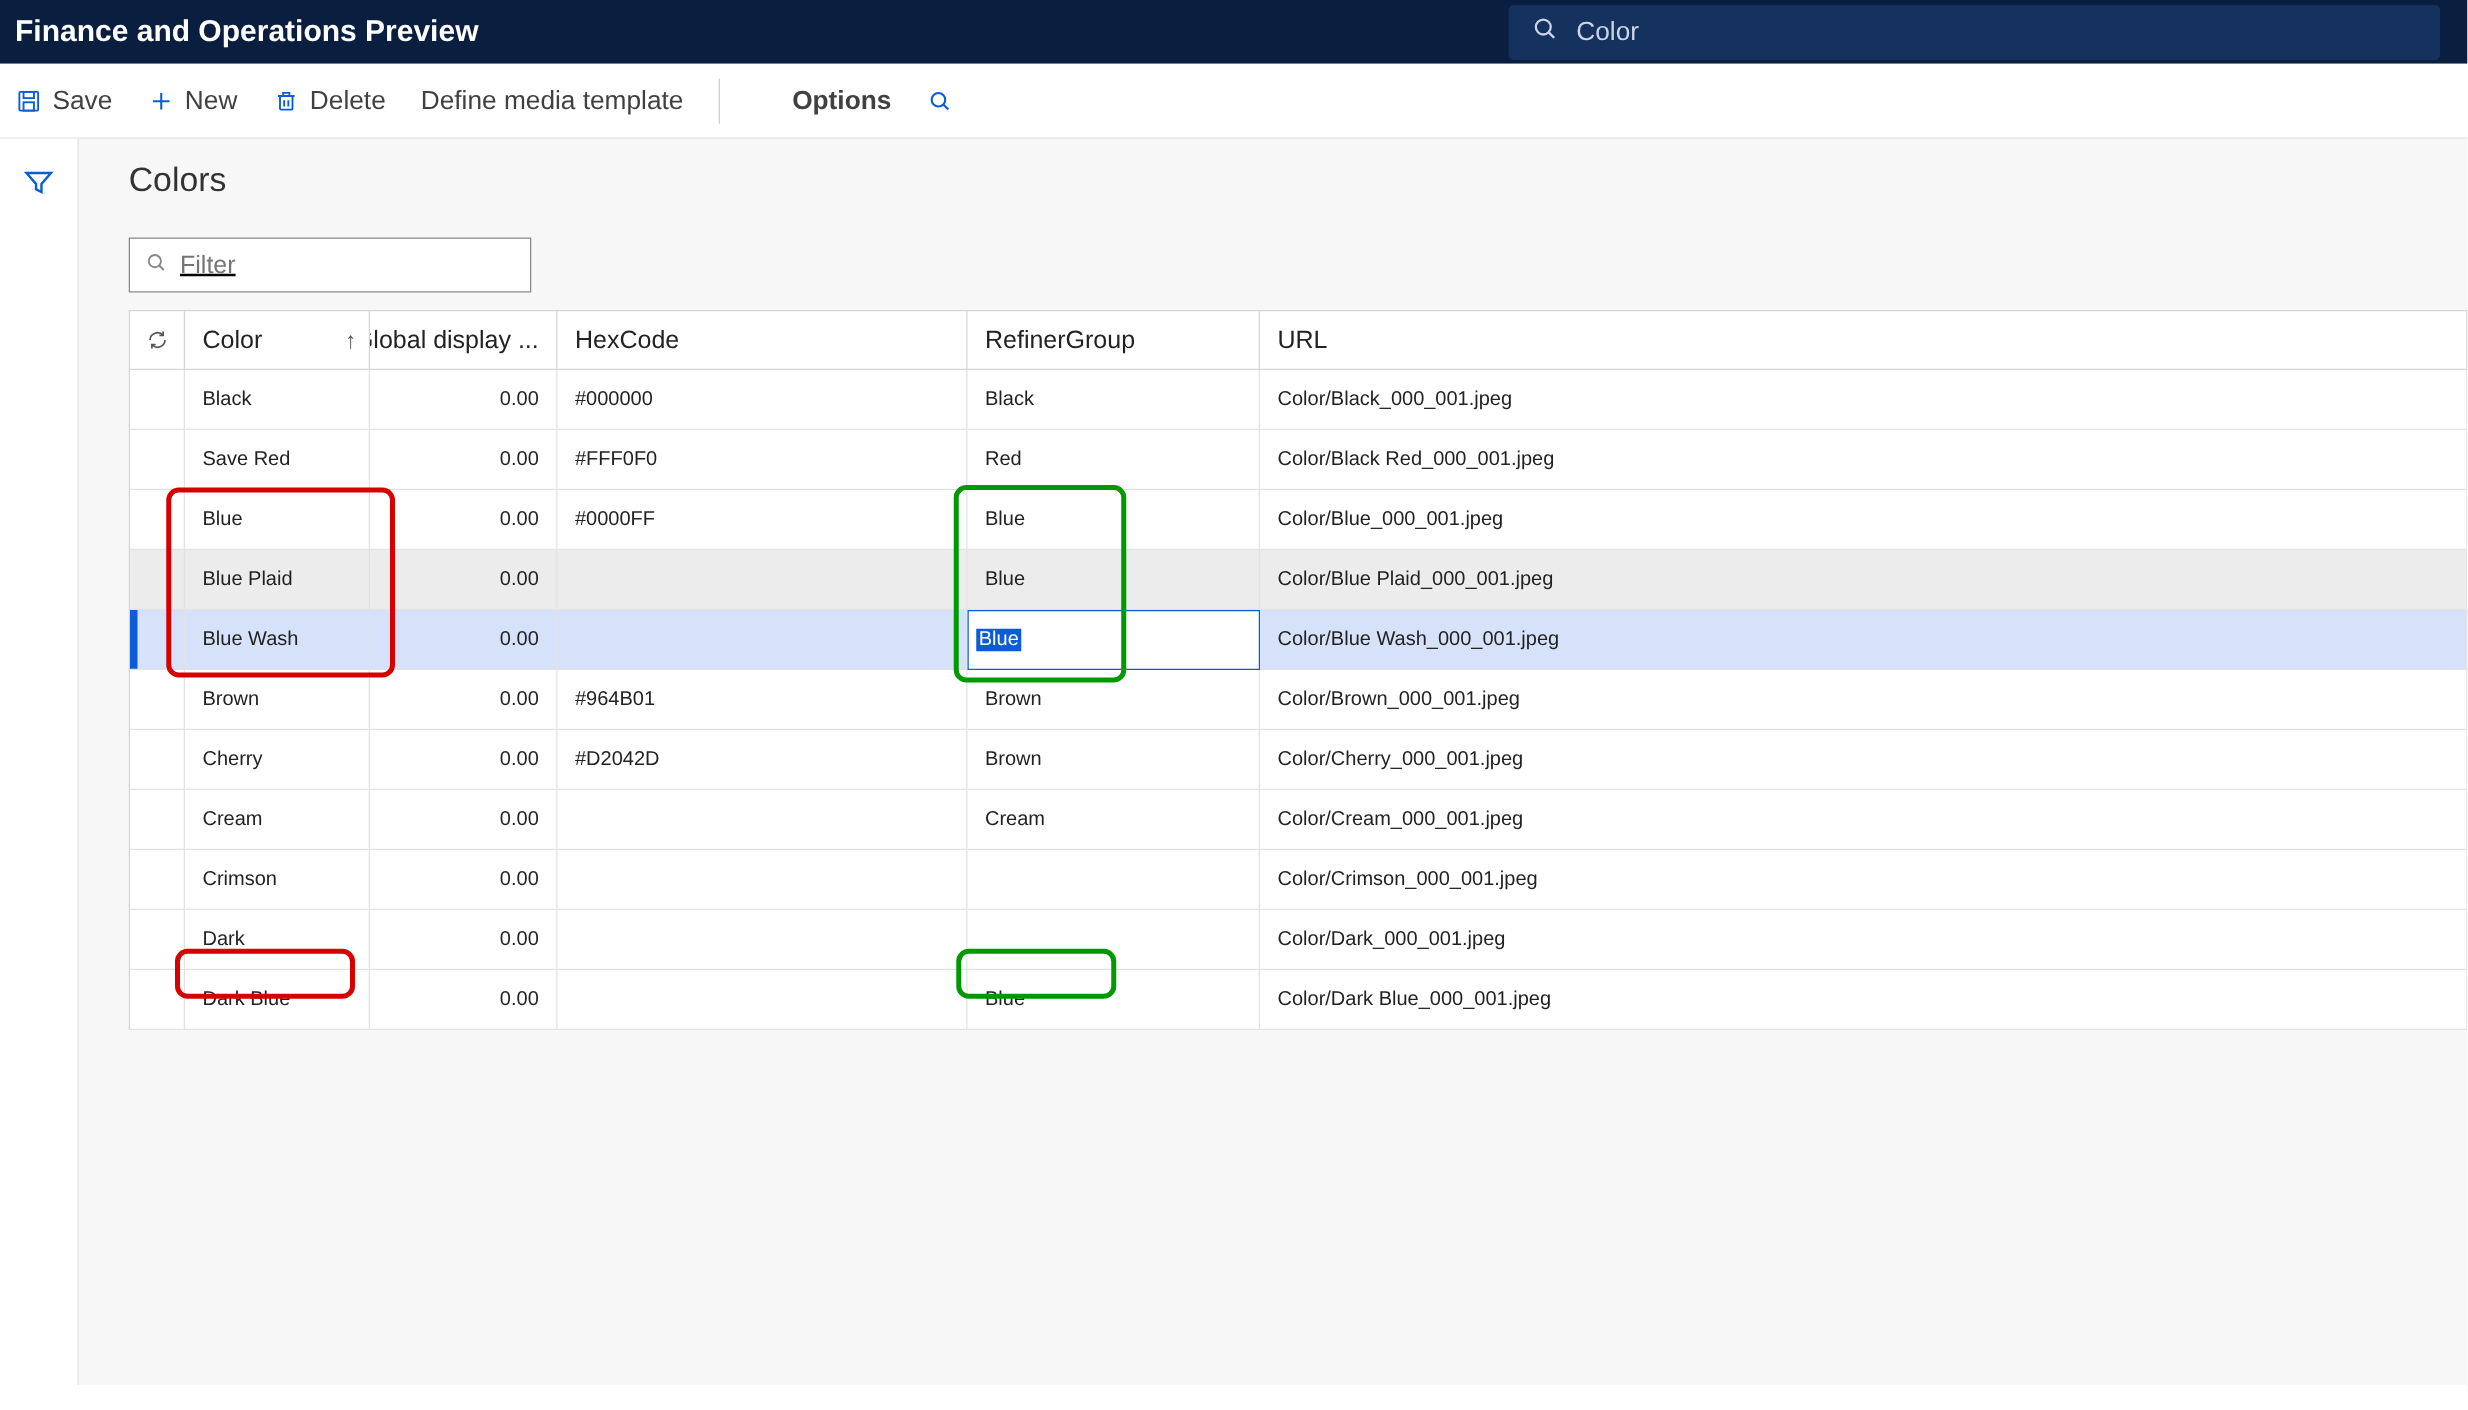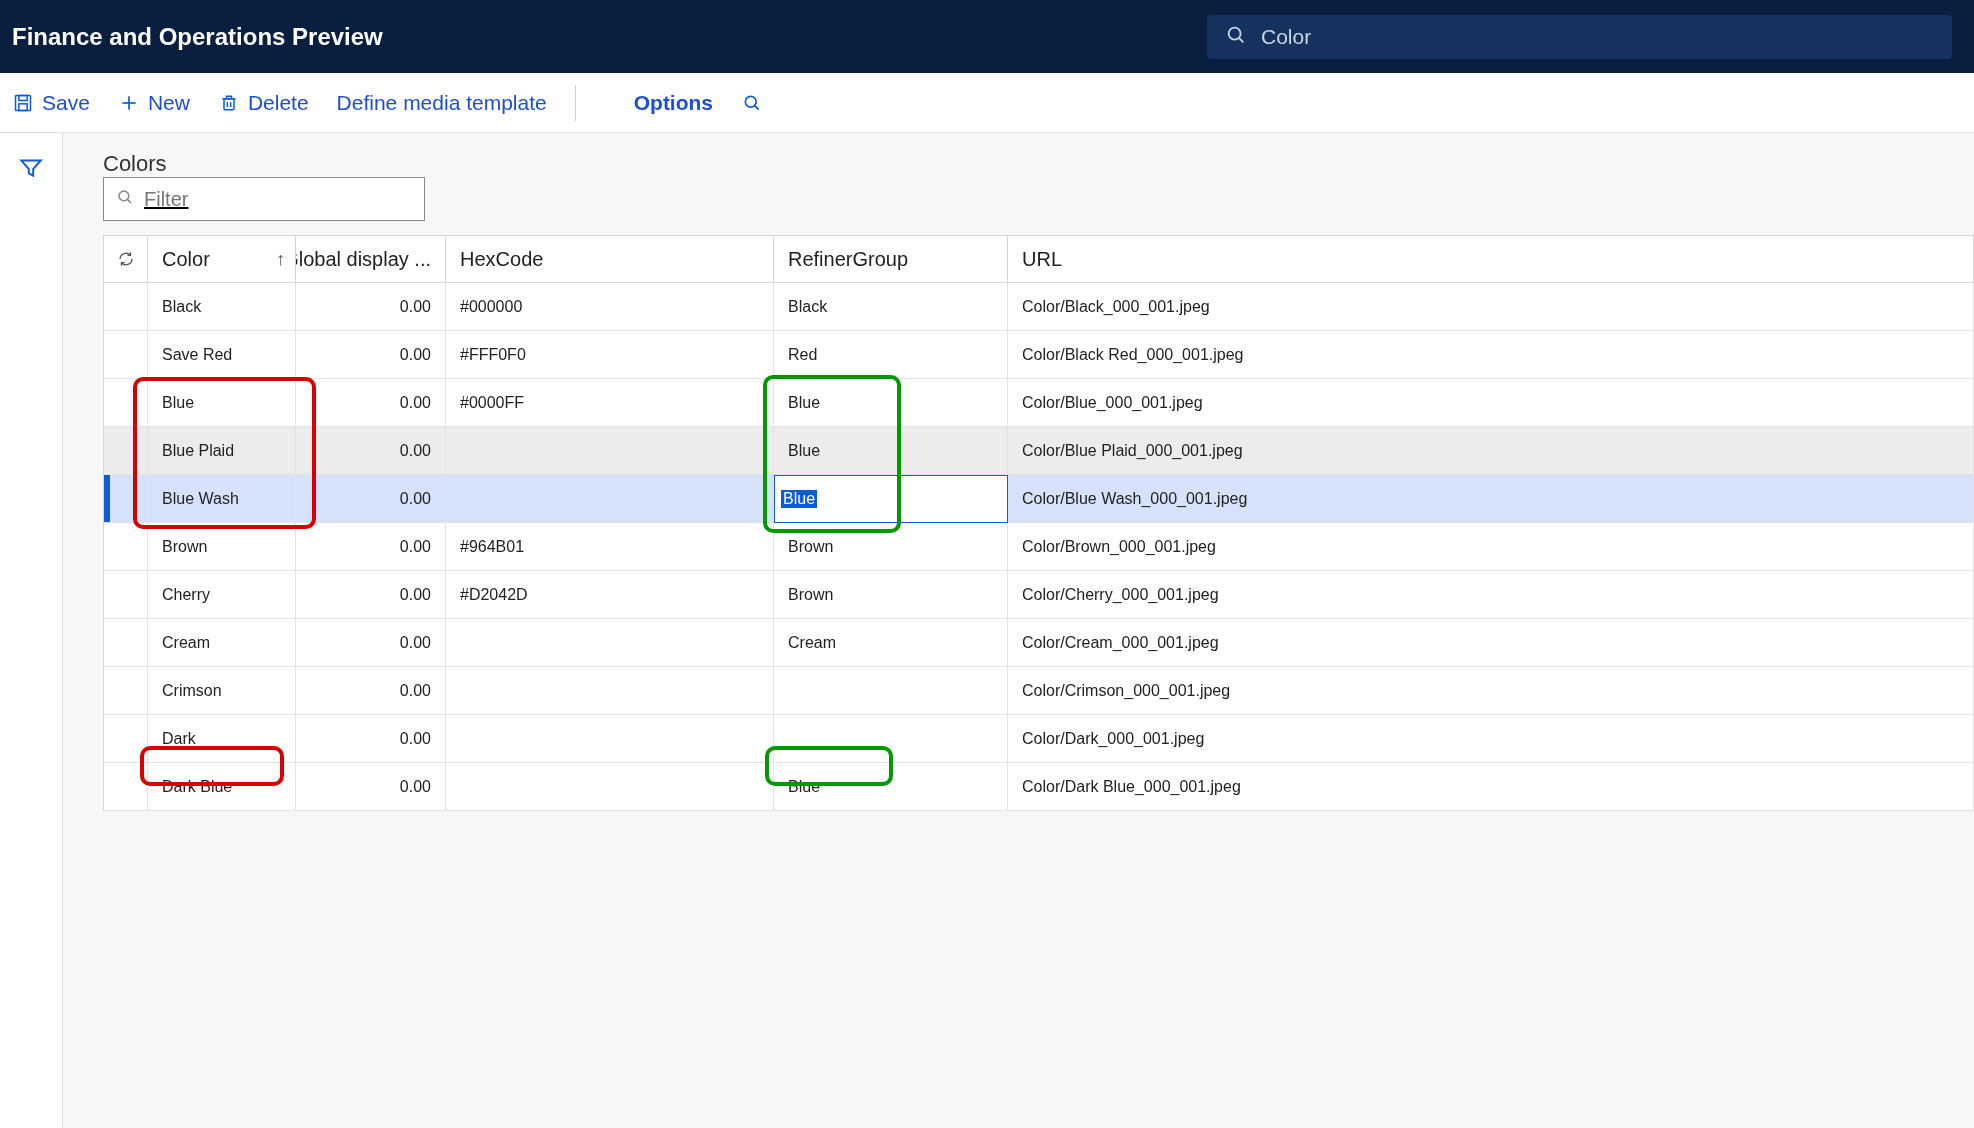--- a/index.html
+++ b/index.html
@@ -7,21 +7,21 @@
     font-family: "Segoe UI", -apple-system, BlinkMacSystemFont, sans-serif;
     background: #fff;
     width: 1974px;
     height: 1128px;
     overflow: hidden;
   }
 
   
   .topbar {
     background: #0a1e3f;
-    height: 73px;
+    height: 51px;
     display: flex;
     align-items: center;
     padding: 0 12px;
     gap: 20px;
   }
   .app-title {
     color: #fff;
     font-size: 24px;
     font-weight: 600;
     flex: 0 0 auto;
@@ -59,21 +59,21 @@
     padding: 0 12px;
     gap: 28px;
     border-bottom: 1px solid #e0e0e0;
     background: #fff;
   }
   .cmd-btn {
     display: flex;
     align-items: center;
     gap: 8px;
     font-size: 21px;
-    color: #1d4ed8;
+    color: #404040;
     cursor: pointer;
   }
   .cmd-btn.bold { font-weight: 600; margin-left: 30px; }
   .cmd-divider {
     width: 1px;
     height: 36px;
     background: #d0d0d0;
   }
   .cmd-icon {
     width: 22px;
@@ -99,23 +99,23 @@
     padding-top: 22px;
   }
   .filter-icon { cursor: pointer; }
 
   .content {
     flex: 1;
     padding: 18px 0 0 40px;
     overflow: auto;
   }
   .page-title {
-    font-size: 22px;
+    font-size: 27px;
     color: #333;
-    margin-bottom: 0;
+    margin-bottom: 30px;
   }
   .filter-field {
     width: 322px;
     height: 44px;
     border: 1px solid #888;
     background: #fff;
     display: flex;
     align-items: center;
     padding: 0 12px;
     gap: 10px;

